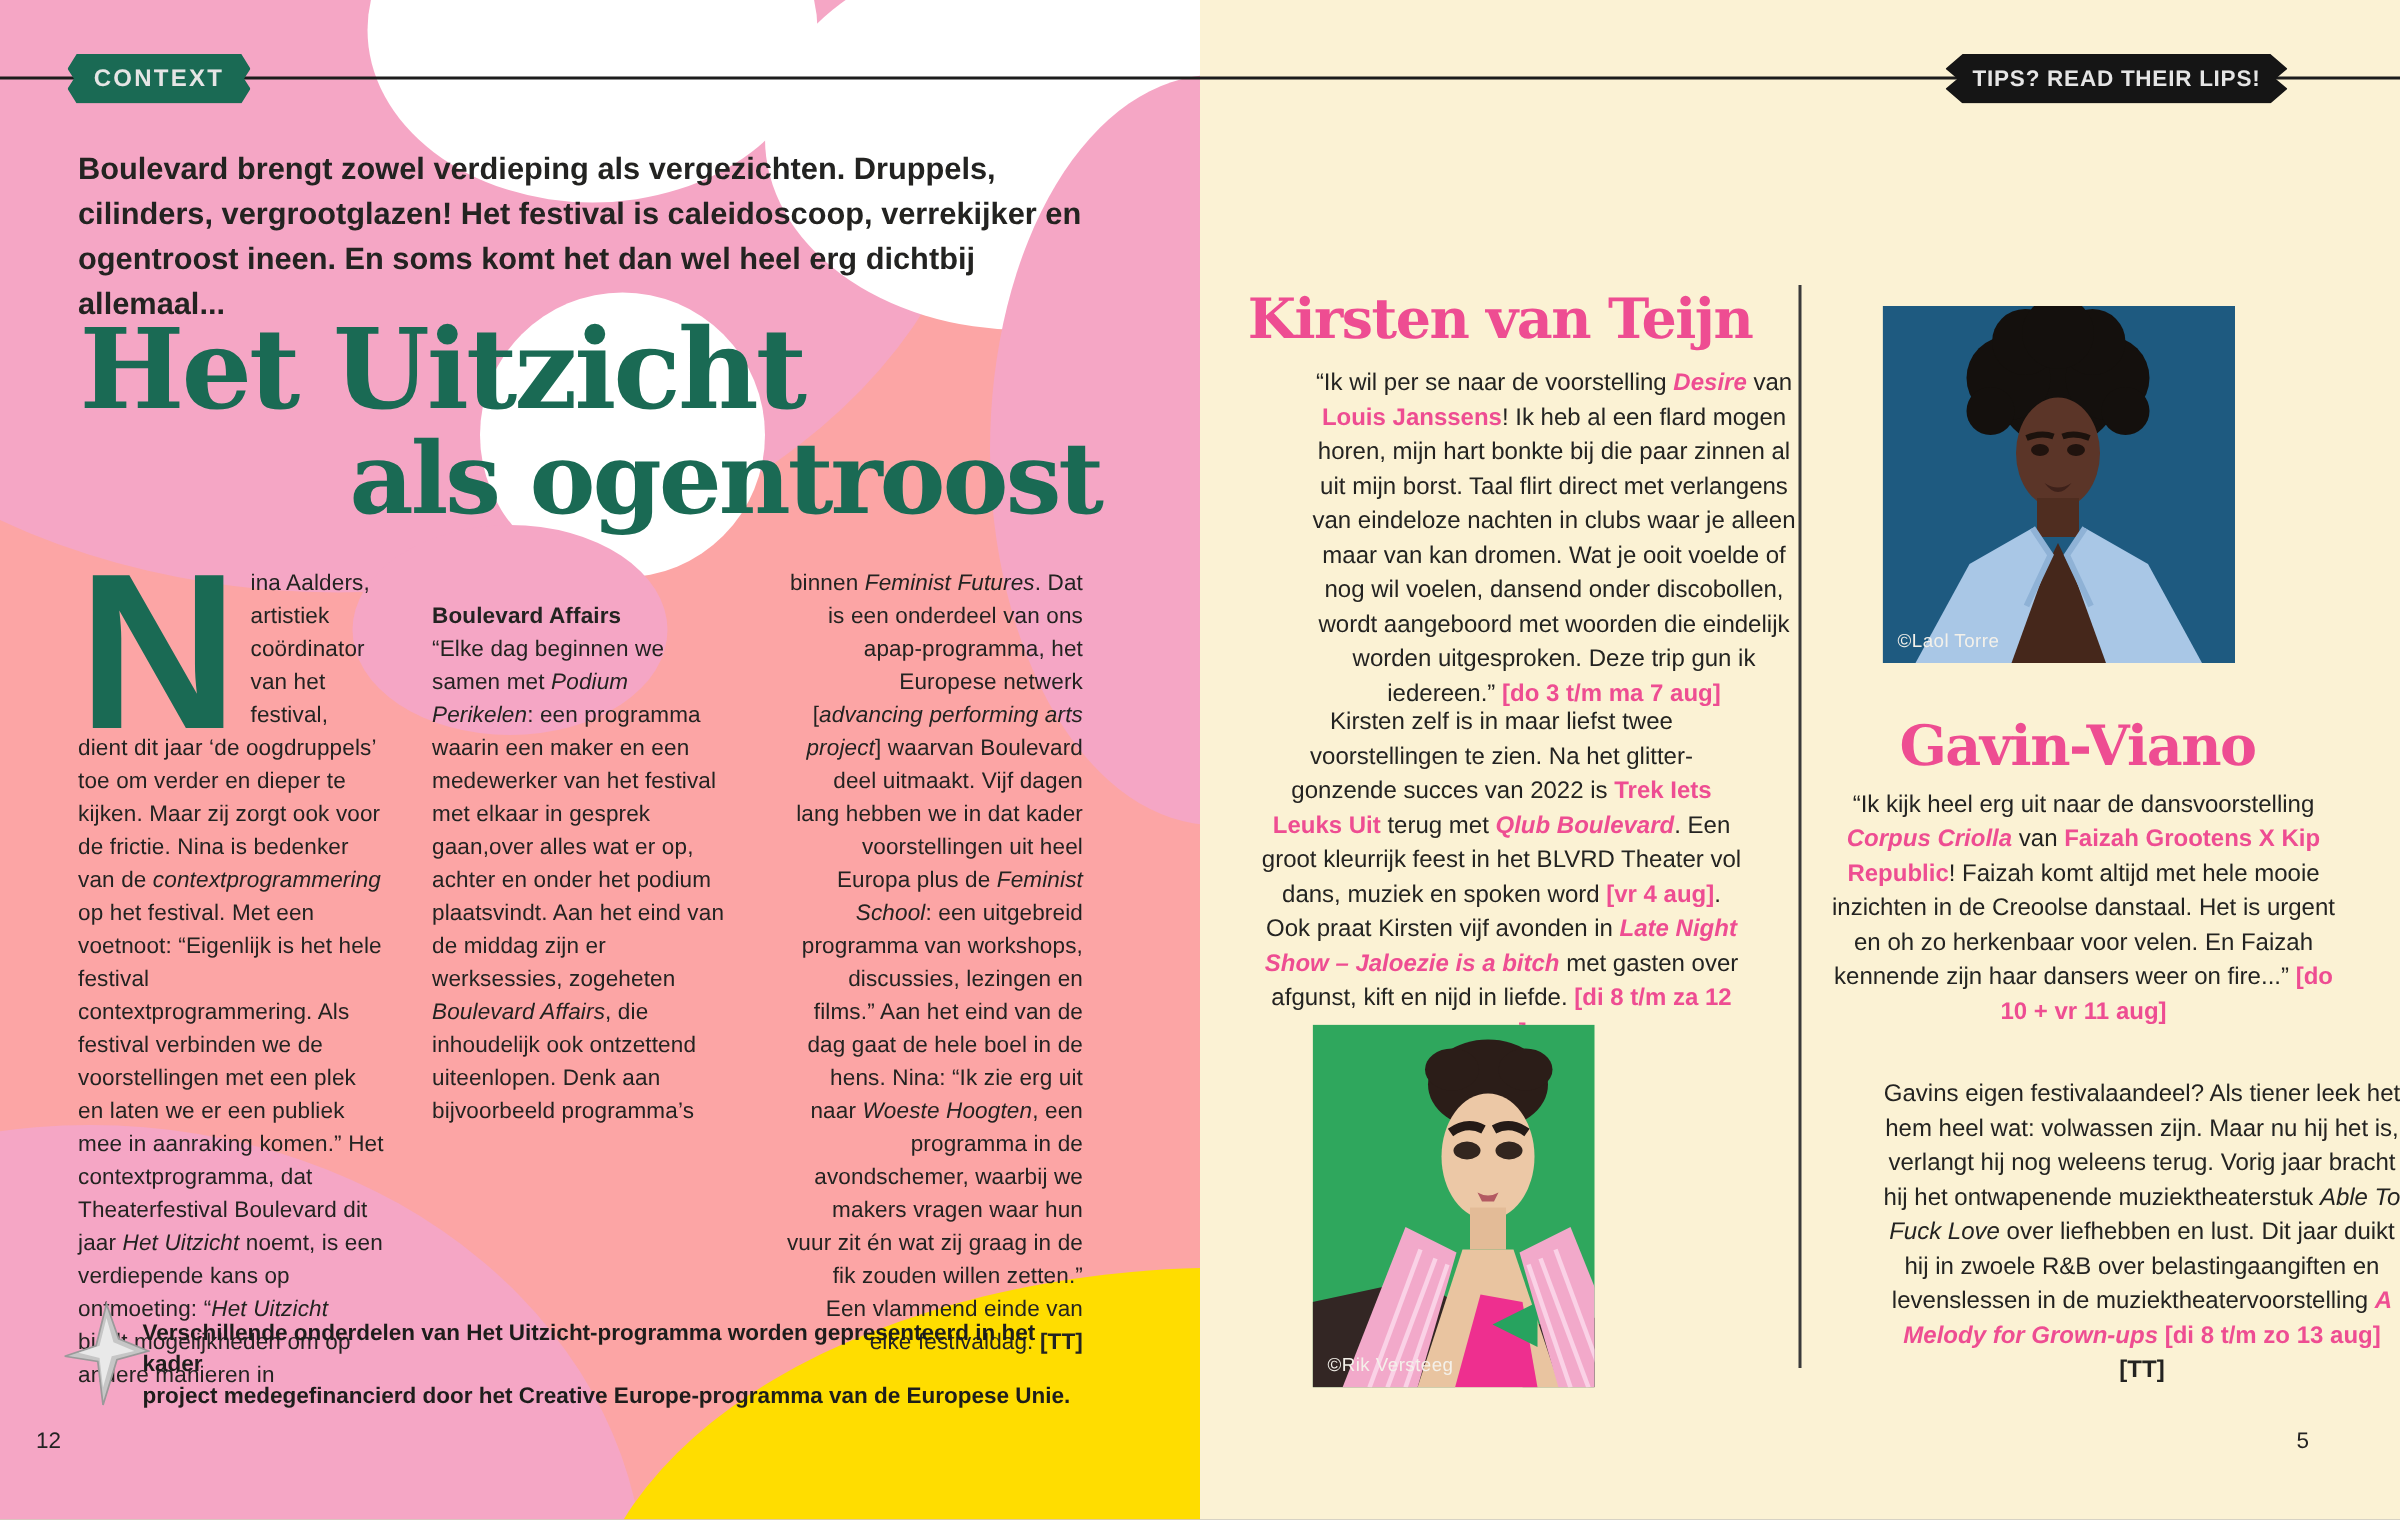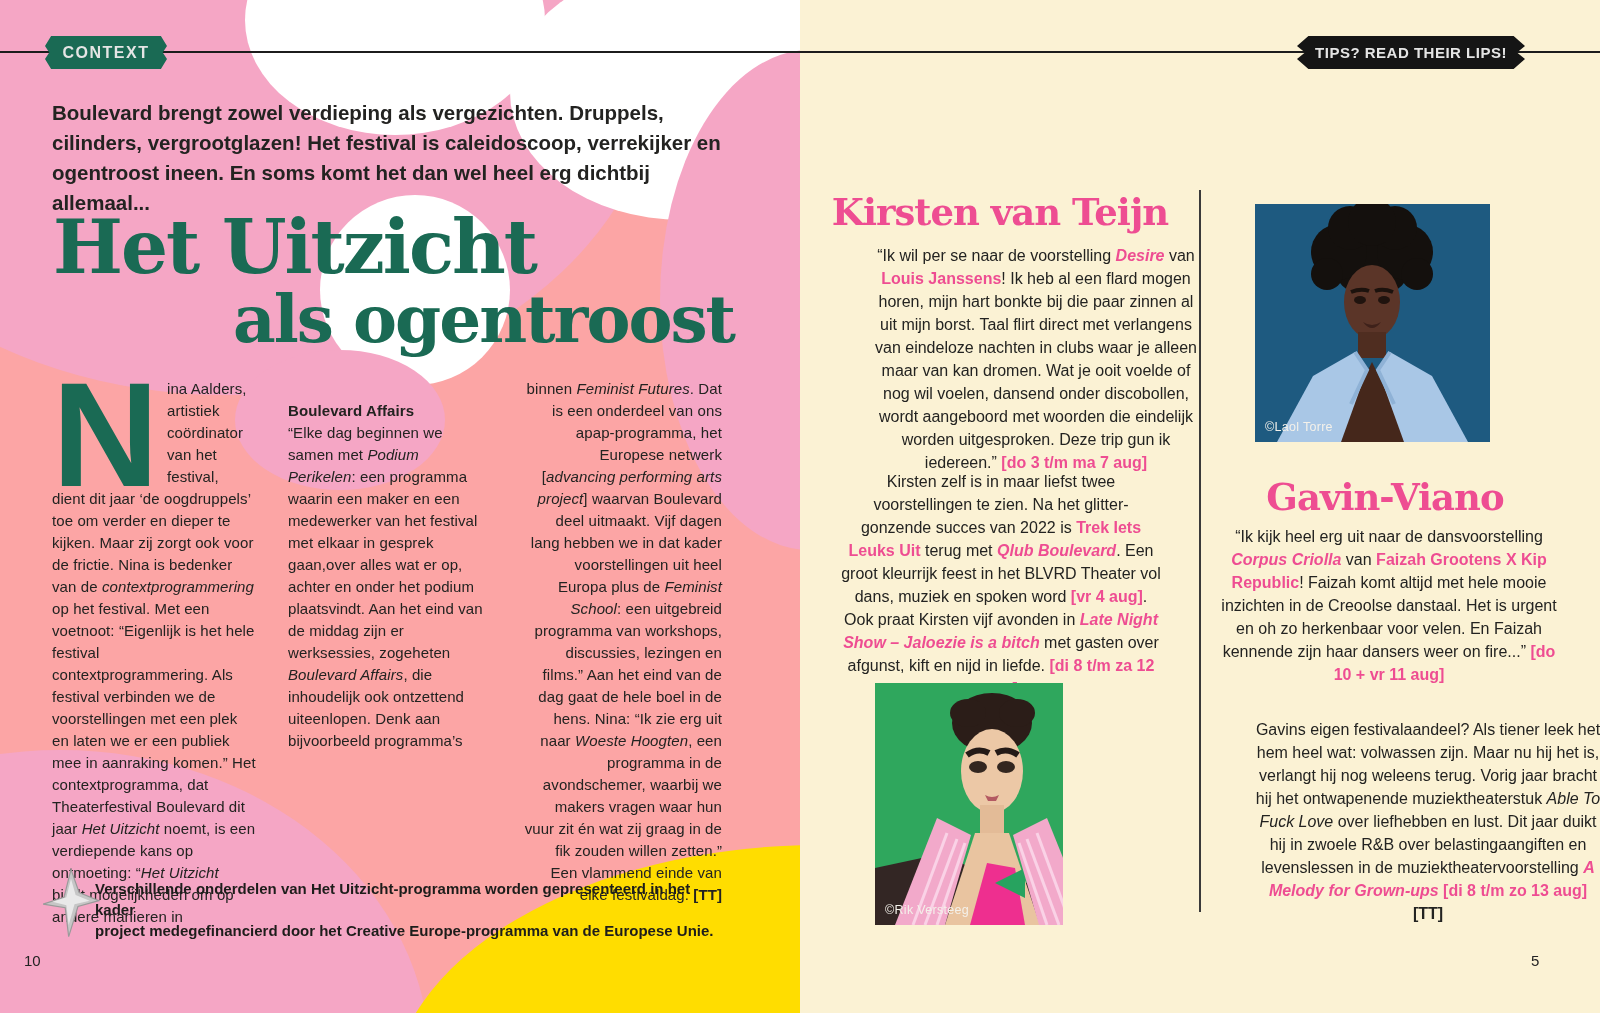--- a/index.html
+++ b/index.html
@@ -114,21 +114,21 @@
     <svg id="star" viewBox="0 0 100 120">
       <polygon points="50,2 64,42 98,56 62,66 46,118 40,68 2,62 38,50" fill="#c6c6c6" stroke="#9a9a9a" stroke-width="2"></polygon>
       <polygon points="50,18 58,46 82,56 56,62 46,98 42,64 18,58 42,50" fill="#e9e9e9"></polygon>
     </svg>
 
     <div id="footer-note">
       <div>Verschillende onderdelen van Het Uitzicht-programma worden gepresenteerd in het kader</div>
       <div>project medegefinancierd door het Creative Europe-programma van de Europese Unie.</div>
     </div>
 
-    <div id="pageno-left" class="pageno">10</div>
+    <div id="pageno-left" class="pageno">12</div>
   </div>
 
   <div id="right-page">
     
   </div>
 
   <div id="top-rule"></div>
   <div id="context-badge" class="badge">CONTEXT</div>
   <div id="tips-badge" class="badge">TIPS? READ THEIR LIPS!</div>
 

